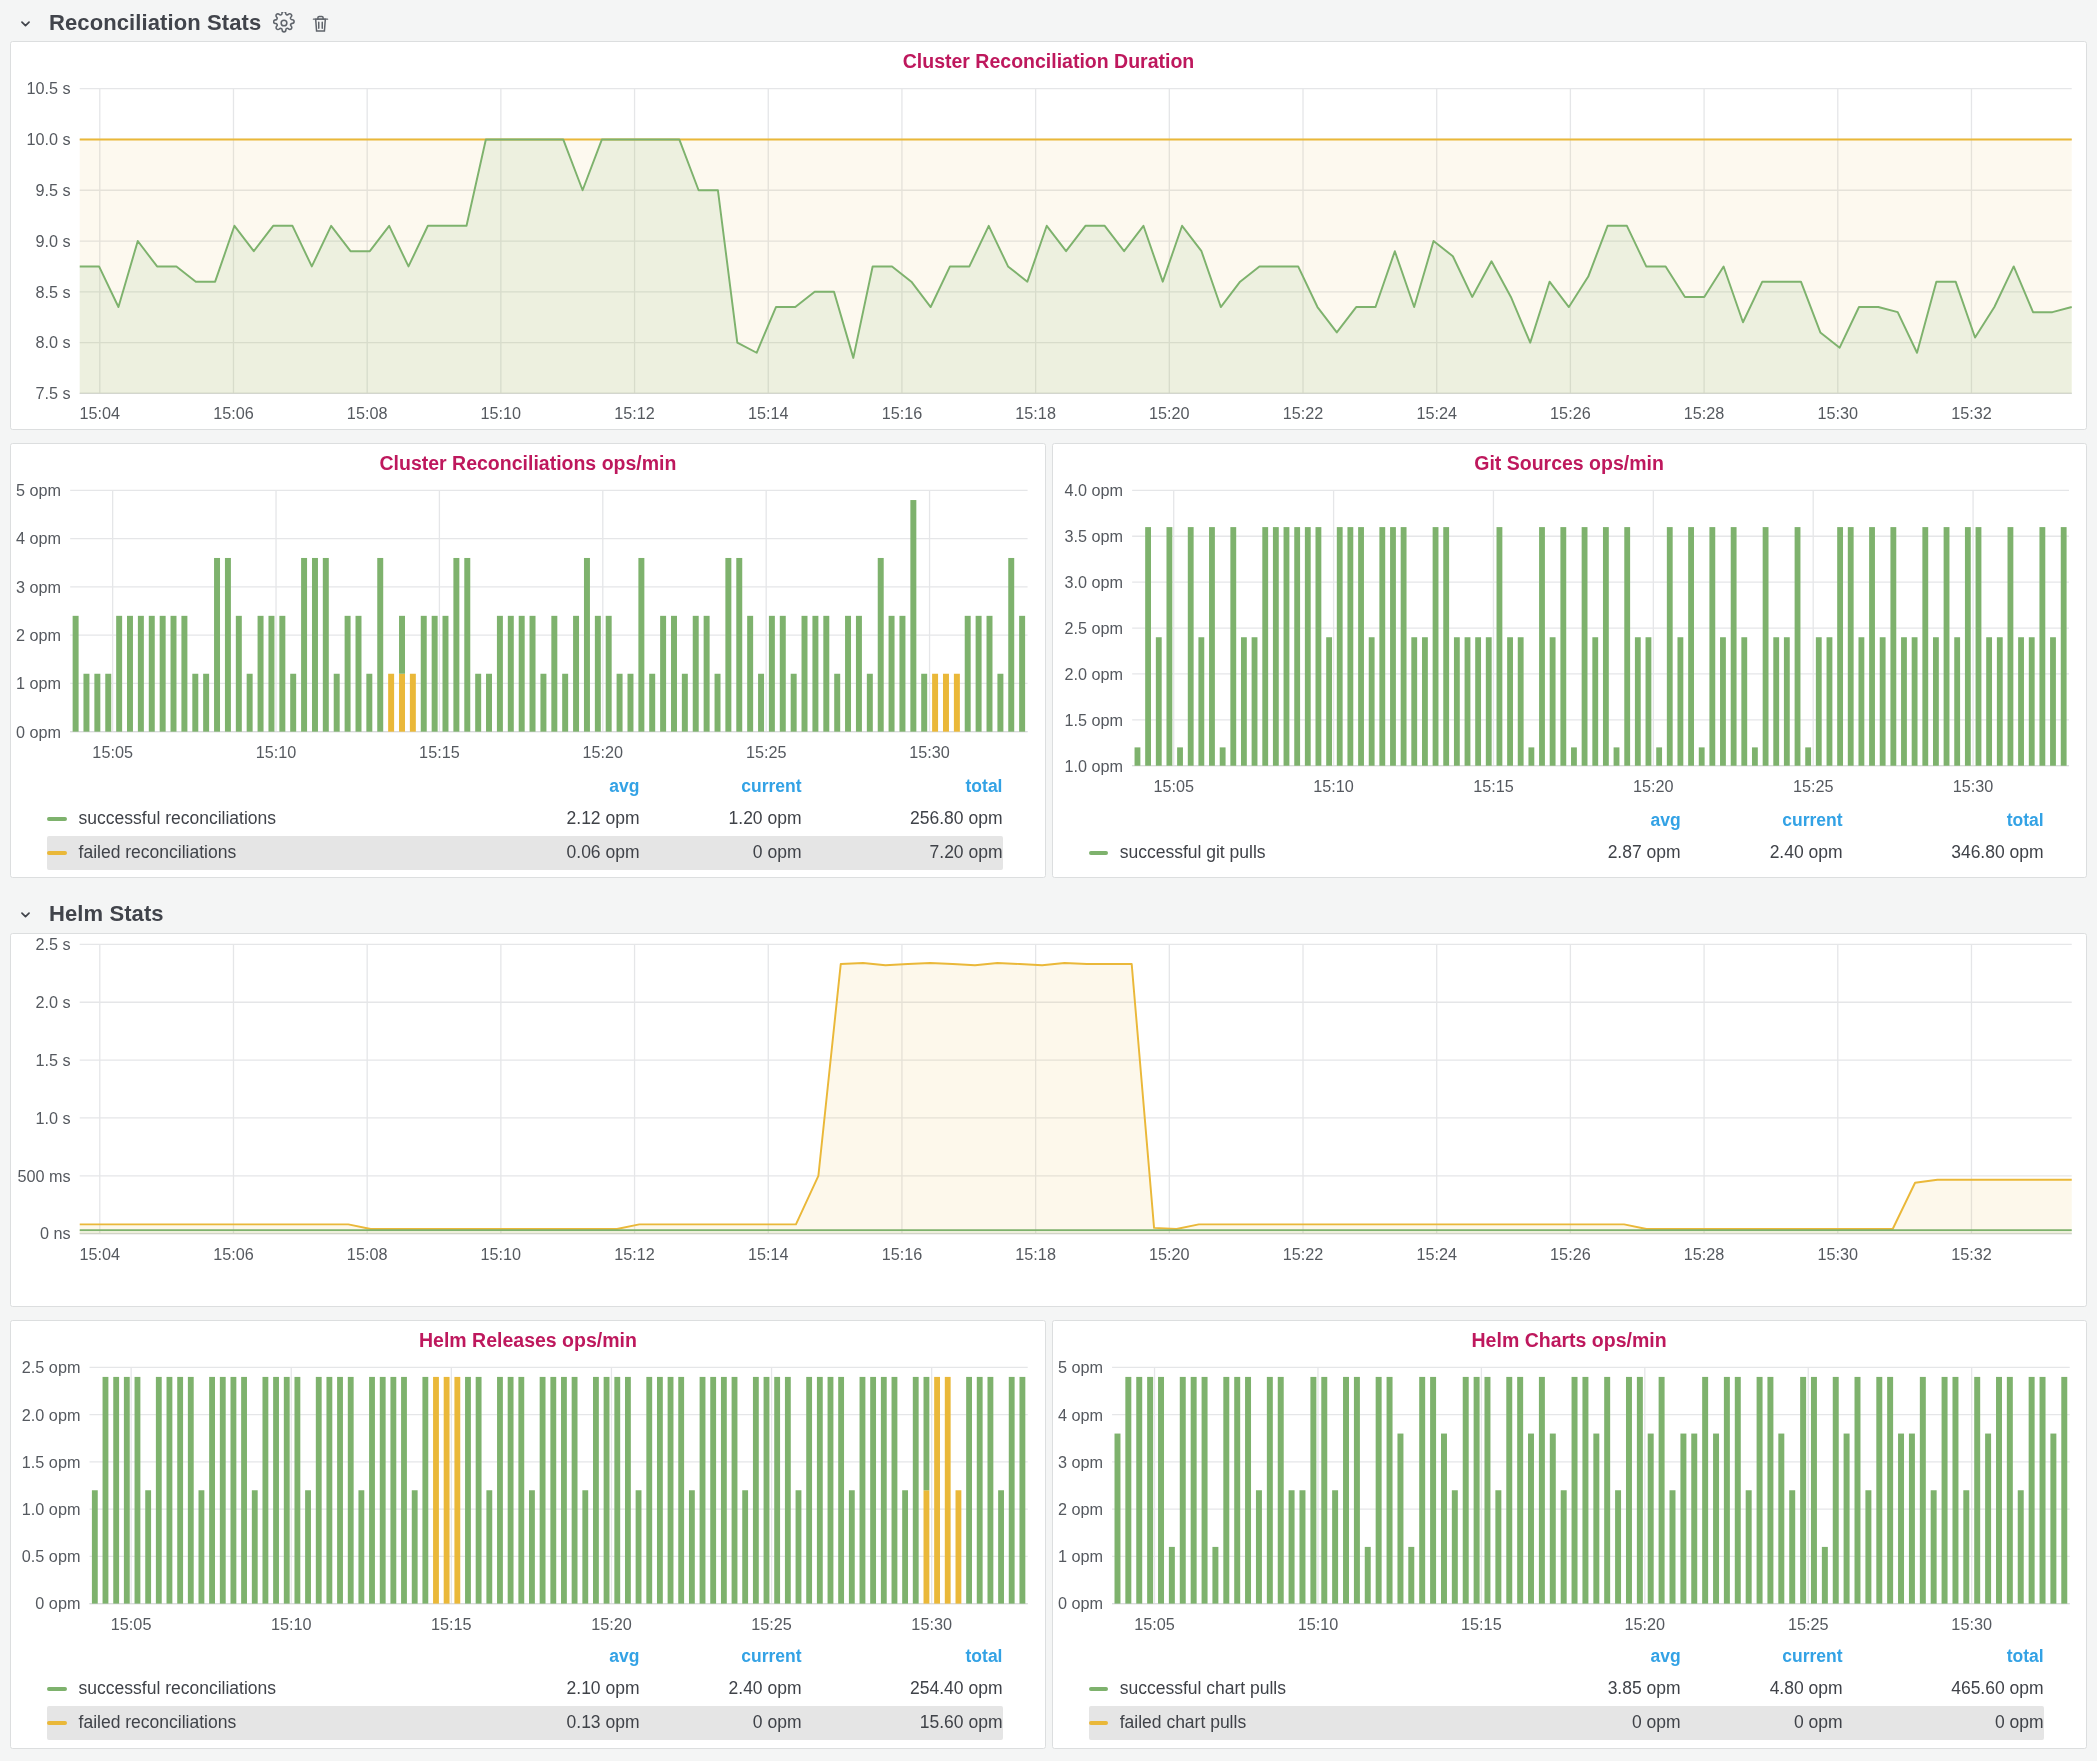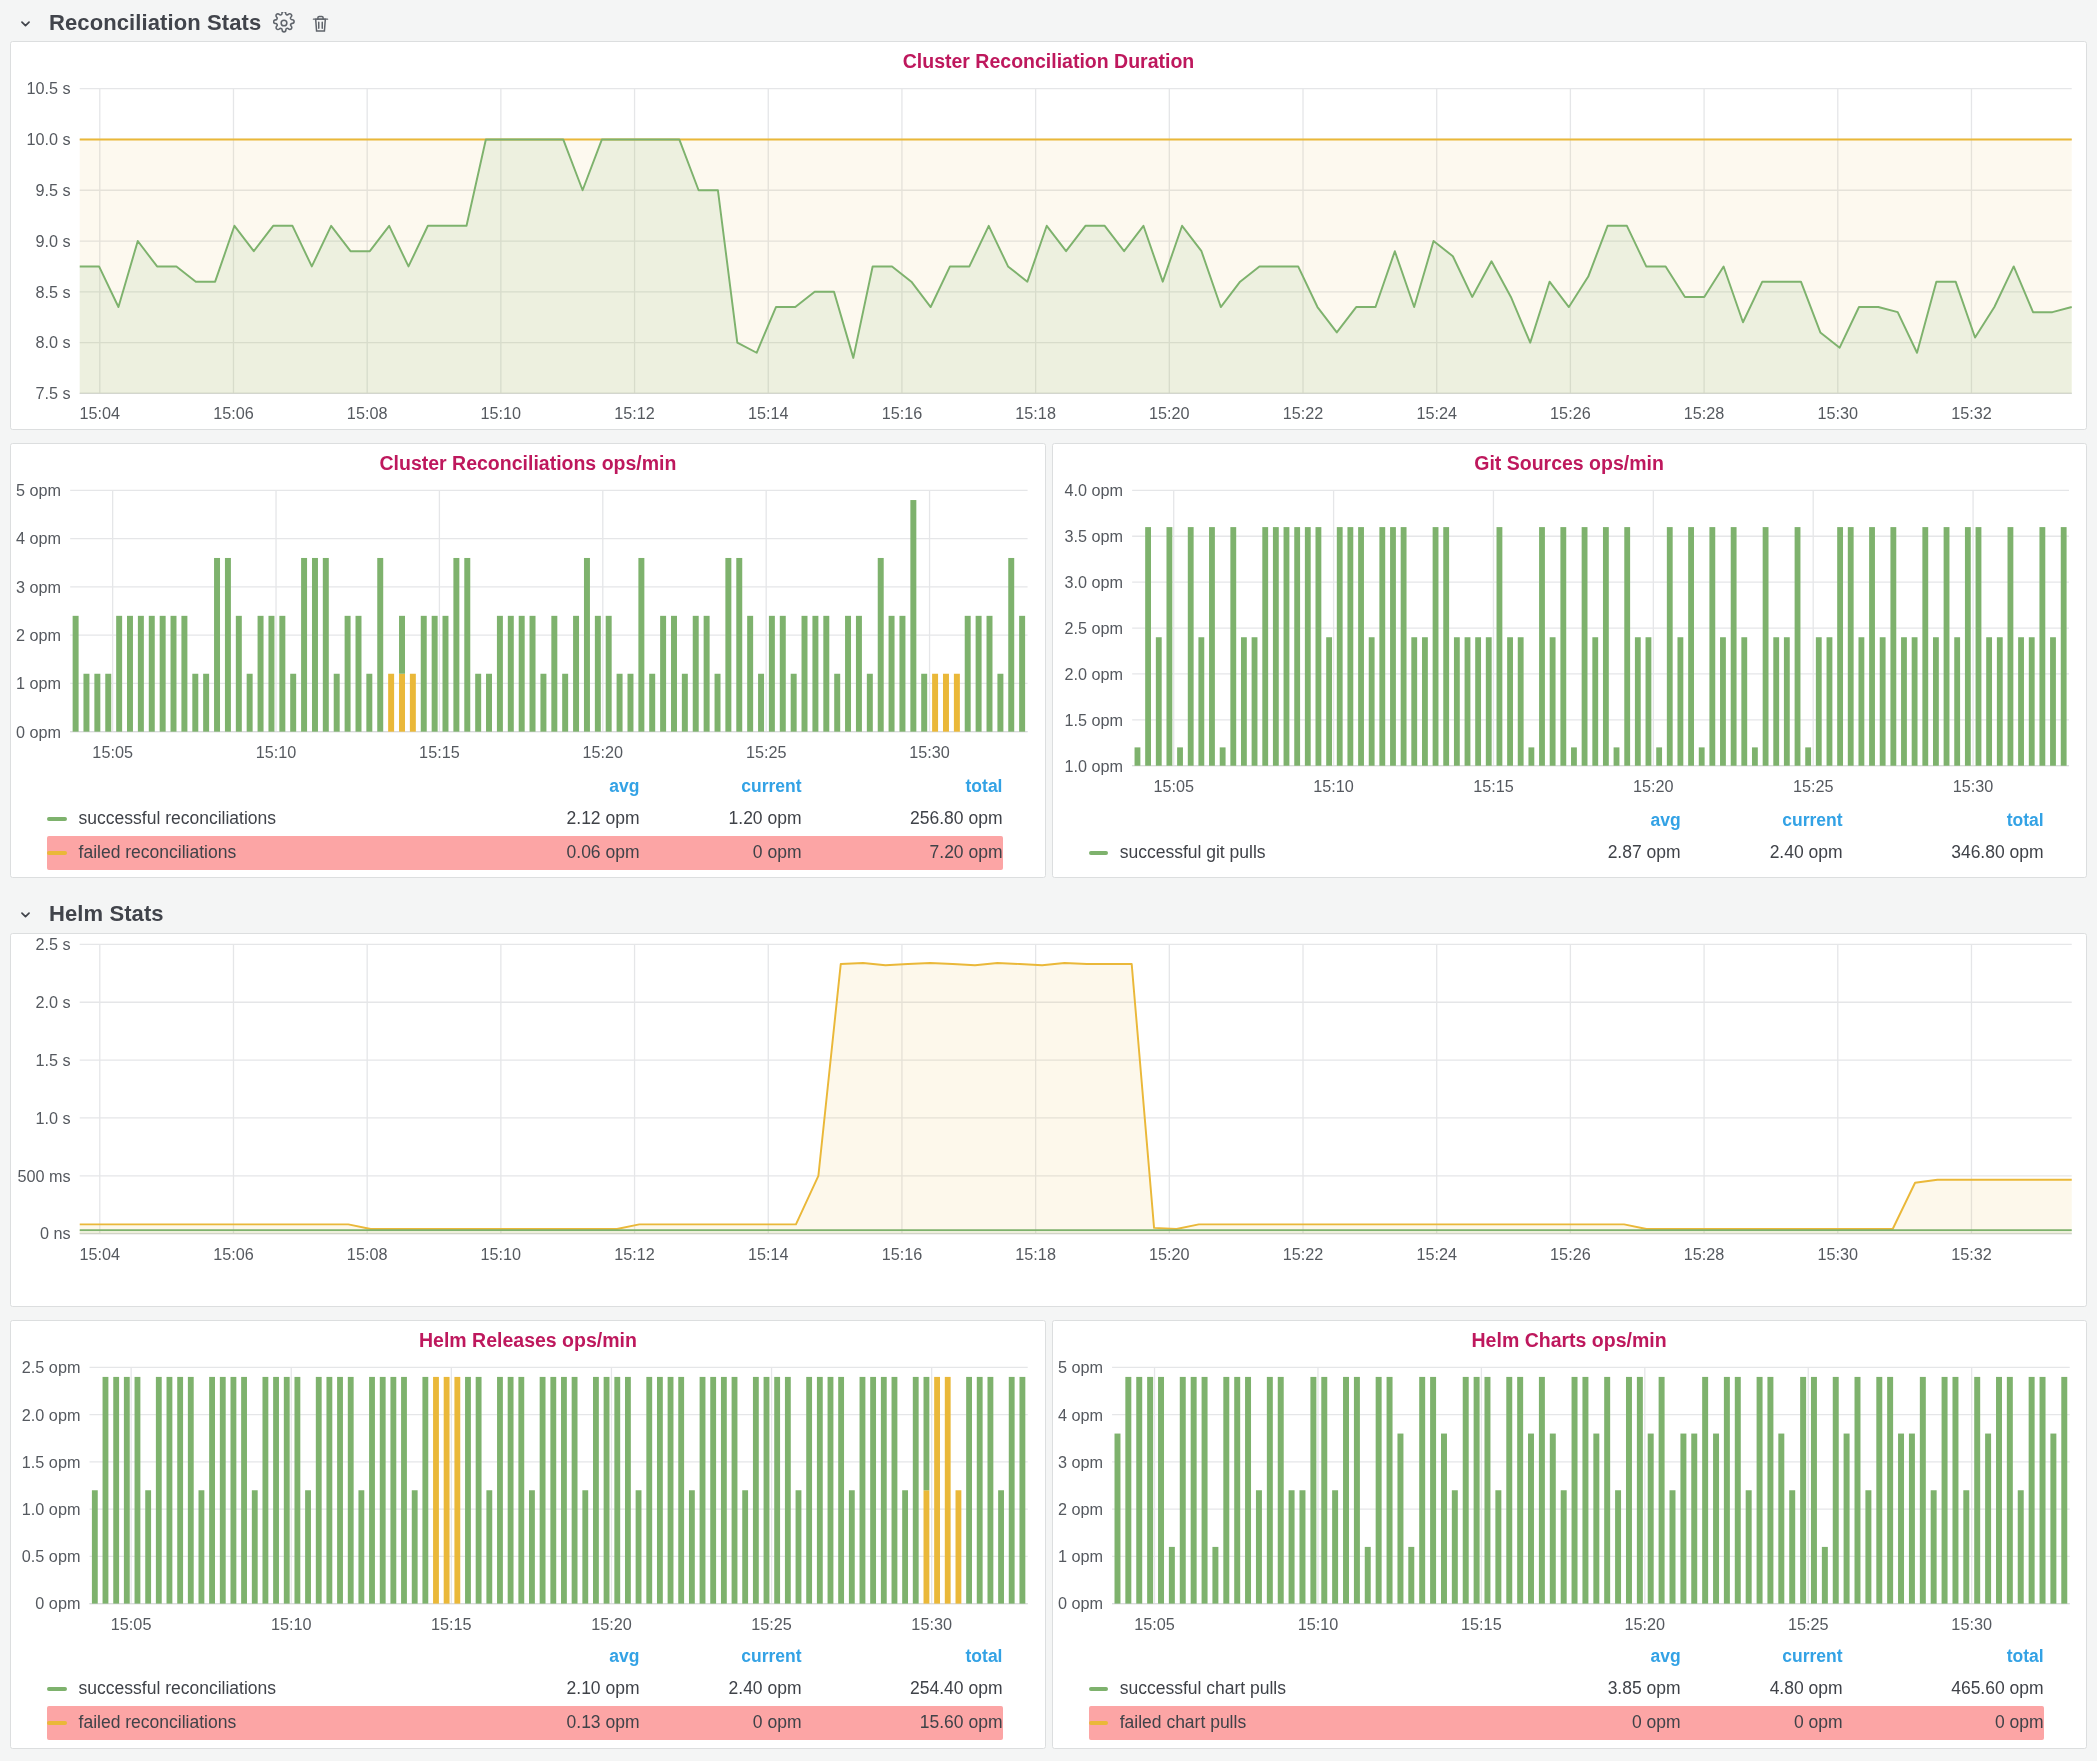--- a/index.html
+++ b/index.html
@@ -16,21 +16,21 @@
   .row.r3 .panel { height:429px; }
   .panel-title { height:36px; line-height:38px; text-align:center; font-size:19.5px; font-weight:600; color:#be185d; cursor:pointer; }
   .chart { flex:1; position:relative; }
   .chart svg { display:block; }
   .sec2 { margin-top:18px; }
   .legend { padding:1.3px 42px 7.8px 36px; font-size:17.5px; color:#3f4248; }
   .legend-head { display:flex; justify-content:flex-end; align-items:center; height:31px; color:#33a2e5; font-weight:700; }
   .lcol { width:162px; text-align:right; }
   .lcol.total { width:201px; }
   .legend-row { display:flex; align-items:center; height:34px; }
-  .legend-row.alt { background:#fca5a5; border-radius:1.9px; }
+  .legend-row.alt { background:#e5e5e5; border-radius:1.9px; }
   .legend-row .label { flex:1; display:flex; align-items:center; gap:11.7px; cursor:pointer; }
   .dash { width:19.5px; height:3.9px; border-radius:1.9px; display:inline-block; flex:0 0 auto; }
   .lval { width:162px; text-align:right; }
   .lval.total { width:201px; }
 </style>
 </head>
 <body>
 
 <div class="dashboard">
 

